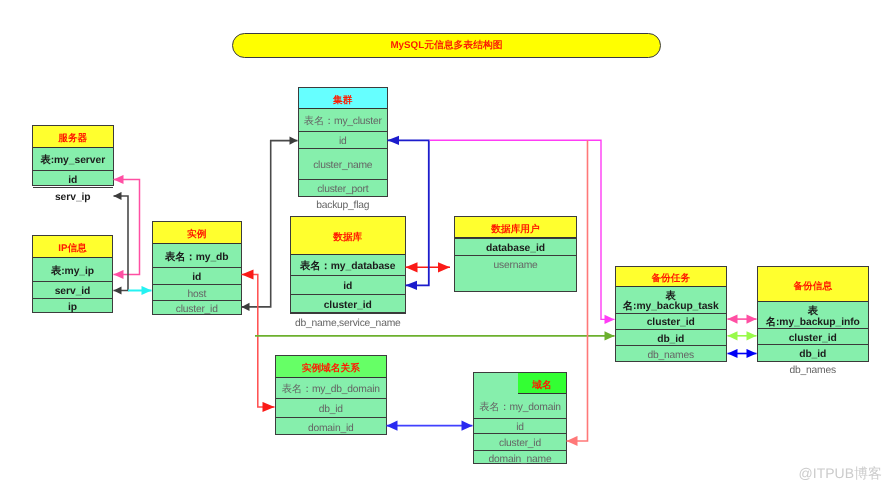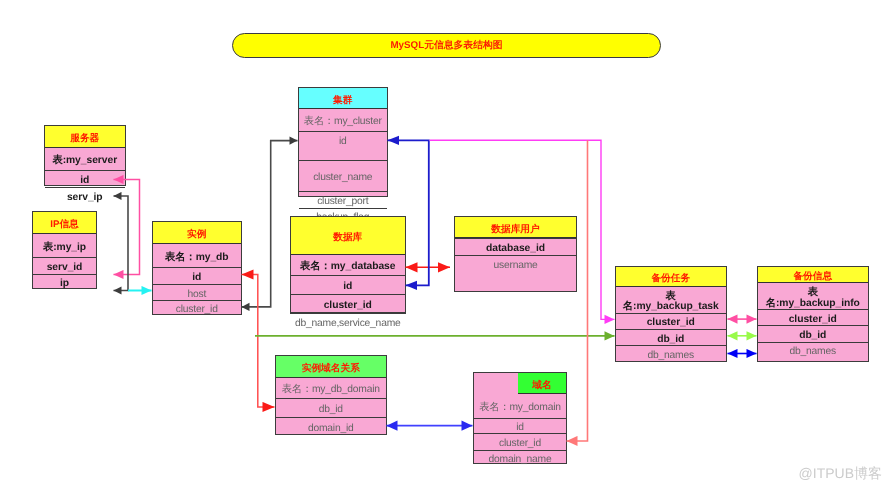--- a/index.html
+++ b/index.html
@@ -7,21 +7,21 @@
   body{width:890px;height:488px;background:#ffffff;position:relative;overflow:hidden;
        font-family:"Liberation Sans",sans-serif;-webkit-font-smoothing:antialiased;
        text-rendering:geometricPrecision;}
   #canvas{position:absolute;left:0;top:0;width:890px;height:488px;}
   svg.wires{position:absolute;left:0;top:0;width:890px;height:488px;overflow:visible;}
 
   .banner{position:absolute;background:#ffff00;border:1.5px solid #3a3a44;border-radius:13px;
           display:flex;align-items:center;justify-content:center;box-sizing:border-box;}
   .banner span{color:#fa1e05;font-weight:bold;font-size:9.8px;letter-spacing:0px;}
 
-  .tbl{position:absolute;box-sizing:border-box;border:1.6px solid #3c3c3c;background:#f9a8d4;}
+  .tbl{position:absolute;box-sizing:border-box;border:1.6px solid #3c3c3c;background:#86efac;}
   .tbl .hdr{box-sizing:border-box;display:flex;align-items:center;justify-content:center;
             color:#ff1a00;font-weight:bold;font-size:9.7px;border-bottom:1.4px solid #333;line-height:1;padding-top:5px;}
   .tbl .row{box-sizing:border-box;display:flex;align-items:center;justify-content:center;
             border-top:1.5px solid #3a3a3a;font-size:10.3px;color:#656565;text-align:center;line-height:1;
             letter-spacing:-0.22px;padding-top:5px;}
   .tbl .row.first{border-top:none;}
   .tbl .row.b{font-weight:bold;color:#1c1c1c;letter-spacing:-0.05px;}
   .tbl .hdr.y{background:#ffff2e;}
   .tbl .hdr.c{background:#66ffff;}
   .tbl .hdr.g{background:#33ff33;margin-left:44px;}
@@ -30,47 +30,47 @@
   .wm{position:absolute;color:#cccccc;font-size:14px;margin-top:8px;-webkit-font-smoothing:antialiased;}
 </style>
 </head>
 <body>
 
 <div id="canvas">
   <div class="banner" style="left:232px;top:33px;width:429px;height:25px;">
     <span>MySQL元信息多表结构图</span>
   </div>
 
-  <div class="tbl" style="left:44px;top:125px;width:81.5px;height:61px;">
+  <div class="tbl" style="left:32px;top:125px;width:81.5px;height:61px;">
     <div class="hdr y" style="height:22px;">服务器</div>
     <div class="row b first" style="height:22px;">表:my_server</div>
     <div class="row b" style="height:17px;">id</div>
     <div class="row b" style="height:16px;">serv_ip</div>
   </div>
 
-  <div class="tbl" style="left:32px;top:211px;width:65px;height:78px;">
+  <div class="tbl" style="left:32px;top:235px;width:81px;height:78px;">
     <div class="hdr y" style="height:22px;">IP信息</div>
     <div class="row b first" style="height:23px;">表:my_ip</div>
     <div class="row b" style="height:17px;">serv_id</div>
     <div class="row b" style="height:15px;">ip</div>
   </div>
 
   <div class="tbl" style="left:152px;top:221px;width:89.5px;height:93.5px;">
     <div class="hdr y" style="height:22px;">实例</div>
     <div class="row b first" style="height:23px;">表名：my_db</div>
     <div class="row b" style="height:17px;">id</div>
     <div class="row" style="height:16px;">host</div>
     <div class="row" style="height:15px;">cluster_id</div>
   </div>
 
   <div class="tbl" style="left:298px;top:87px;width:89.5px;height:110px;">
     <div class="hdr c" style="height:21px;">集群</div>
     <div class="row first" style="height:22px;">表名：my_cluster</div>
     <div class="row" style="height:17px;">id</div>
-    <div class="row" style="height:31px;margin-top:12px;">cluster_name</div>
+    <div class="row" style="height:31px;">cluster_name</div>
     <div class="row" style="height:16.5px;">cluster_port</div>
     <div class="row" style="height:16px;">backup_flag</div>
   </div>
 
   <div class="tbl" style="left:290px;top:216px;width:115.5px;height:98px;">
     <div class="hdr y" style="height:38px;">数据库</div>
     <div class="row b first" style="height:20px;">表名：my_database</div>
     <div class="row b" style="height:19px;">id</div>
     <div class="row b" style="height:18px;">cluster_id</div>
     <div class="row" style="height:19px;">db_name,service_name</div>
@@ -85,21 +85,21 @@
   <div class="tbl" style="left:615px;top:266px;width:111.5px;height:96px;">
     <div class="hdr y" style="height:19.5px;">备份任务</div>
     <div class="row b first two" style="height:26px;">表
 名:my_backup_task</div>
     <div class="row b" style="height:16px;">cluster_id</div>
     <div class="row b" style="height:16.5px;">db_id</div>
     <div class="row" style="height:16px;">db_names</div>
   </div>
 
   <div class="tbl" style="left:757px;top:266px;width:111.5px;height:96px;">
-    <div class="hdr y" style="height:16px;">备份信息</div>
+    <div class="hdr y" style="height:35px;">备份信息</div>
     <div class="row b first two" style="height:26px;">表
 名:my_backup_info</div>
     <div class="row b" style="height:16px;">cluster_id</div>
     <div class="row b" style="height:16.5px;">db_id</div>
     <div class="row" style="height:16px;">db_names</div>
   </div>
 
   <div class="tbl" style="left:275px;top:355px;width:111.5px;height:80px;">
     <div class="hdr g2" style="height:22px;">实例域名关系</div>
     <div class="row first" style="height:20px;">表名：my_db_domain</div>

